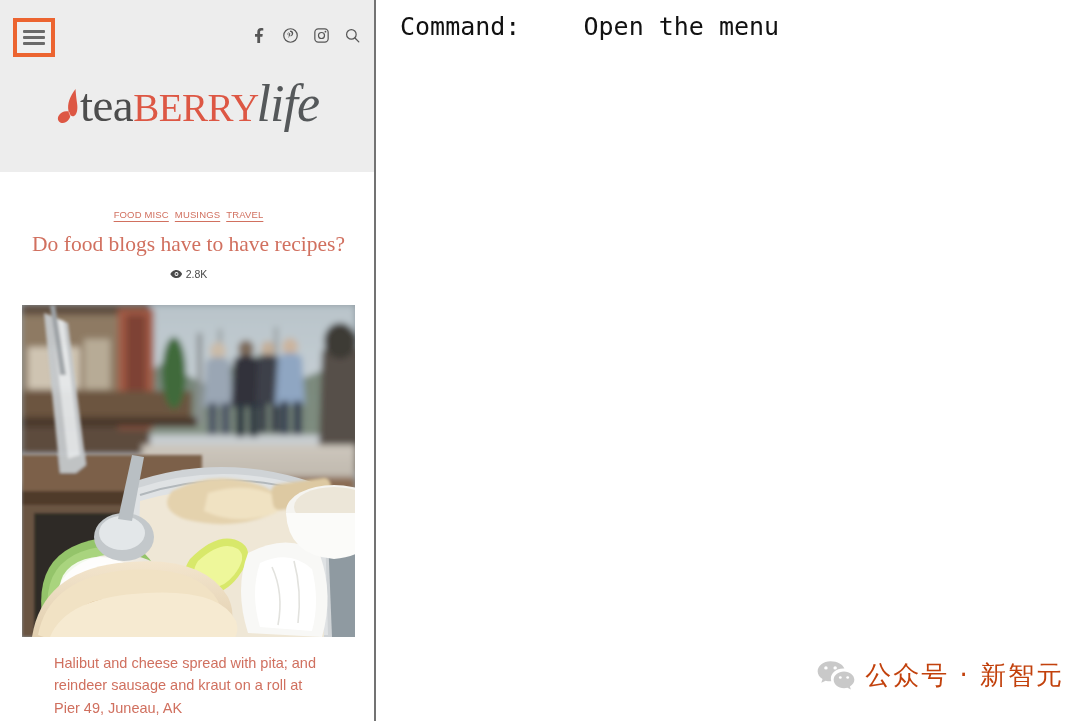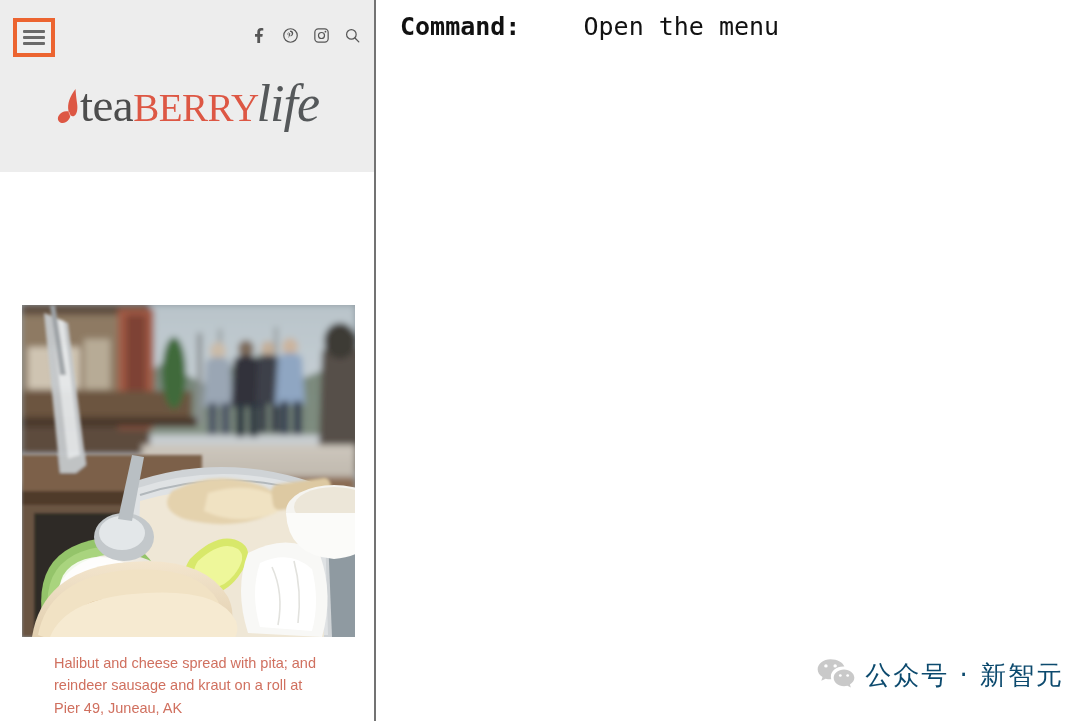--- a/index.html
+++ b/index.html
@@ -214,36 +214,36 @@
   .command-line {
     position: absolute;
     left: 22px;
     top: 12px;
     font-family: "DejaVu Sans Mono", monospace;
     font-size: 25px;
     color: #111111;
     white-space: nowrap;
   }
   .command-label {
-    font-weight: bold;
+    font-weight: normal;
   }
   .command-text {
     font-weight: normal;
     margin-left: 48px;
   }
 
   
   .watermark {
     position: absolute;
     right: 16px;
     bottom: 28px;
     display: flex;
-    align-items: flex-start;
+    align-items: center;
     gap: 10px;
-    color: #0c4a6e;
+    color: #c2410c;
     font-family: "DejaVu Sans", sans-serif;
     font-size: 26px;
     letter-spacing: 2px;
     user-select: none;
   }
   .watermark svg { display: block; }
 </style>
 </head>
 <body>
 
@@ -290,20 +290,40 @@
       <span class="logo-leaf">
         <svg width="26" height="40" viewBox="0 0 26 40">
           <path d="M18.5 2 C13 9 10 17 11.5 24 C12.4 28 15 30 17 29 C20 27.5 21 22 20 16 C19.3 11 18.8 6 18.5 2 Z" fill="#dd5744"></path>
           <path d="M11.6 24.5 C8 23.5 3.5 25 1.5 29 C-0.3 32.6 2 36 5.8 36 C9.8 36 13 32 13.6 28 C13.8 26.6 13.2 25 11.6 24.5 Z" fill="#dd5744"></path>
           <path d="M12 25 C12.5 27.5 13.8 30.5 16.5 32.5" stroke="#ffffff" stroke-width="0.9" fill="none" opacity="0.55"></path>
         </svg>
       </span><span class="logo-tea">tea</span><span class="logo-berry">BERRY</span><span class="logo-life">life</span>
     </div>
   </div>
 
+  <div class="post-card">
+    <div class="card-meta">
+      <div class="cat-links">
+        <a class="cat-link">FOOD MISC</a>
+        <a class="cat-link">MUSINGS</a>
+        <a class="cat-link">TRAVEL</a>
+      </div>
+      <h2 class="post-title">Do food blogs have to have recipes?</h2>
+      <div class="views">
+        <span>
+          <svg width="13" height="10" viewBox="0 0 14 10">
+            <path d="M7 0.6C3.6 0.6 1 3.2 0.4 5c.6 1.8 3.2 4.4 6.6 4.4S12.4 6.8 13 5C12.4 3.2 10.4.6 7 .6z" fill="#4a4a4a"></path>
+            <circle cx="7" cy="5" r="2.1" fill="#ffffff"></circle>
+            <circle cx="7" cy="5" r="1.15" fill="#4a4a4a"></circle>
+          </svg>
+        </span>
+        <span>2.8K</span>
+      </div>
+    </div>
+  </div>
 
   <div class="post-photo">
     <svg width="333" height="332" viewBox="0 0 333 332" preserveAspectRatio="xMidYMid slice">
       <defs>
         <linearGradient id="sky" x1="0" y1="0" x2="0" y2="1">
           <stop offset="0" stop-color="#b9c4ca"></stop>
           <stop offset="1" stop-color="#d3dade"></stop>
         </linearGradient>
         <linearGradient id="mtn" x1="0" y1="0" x2="0" y2="1">
           <stop offset="0" stop-color="#6f7f72"></stop>

